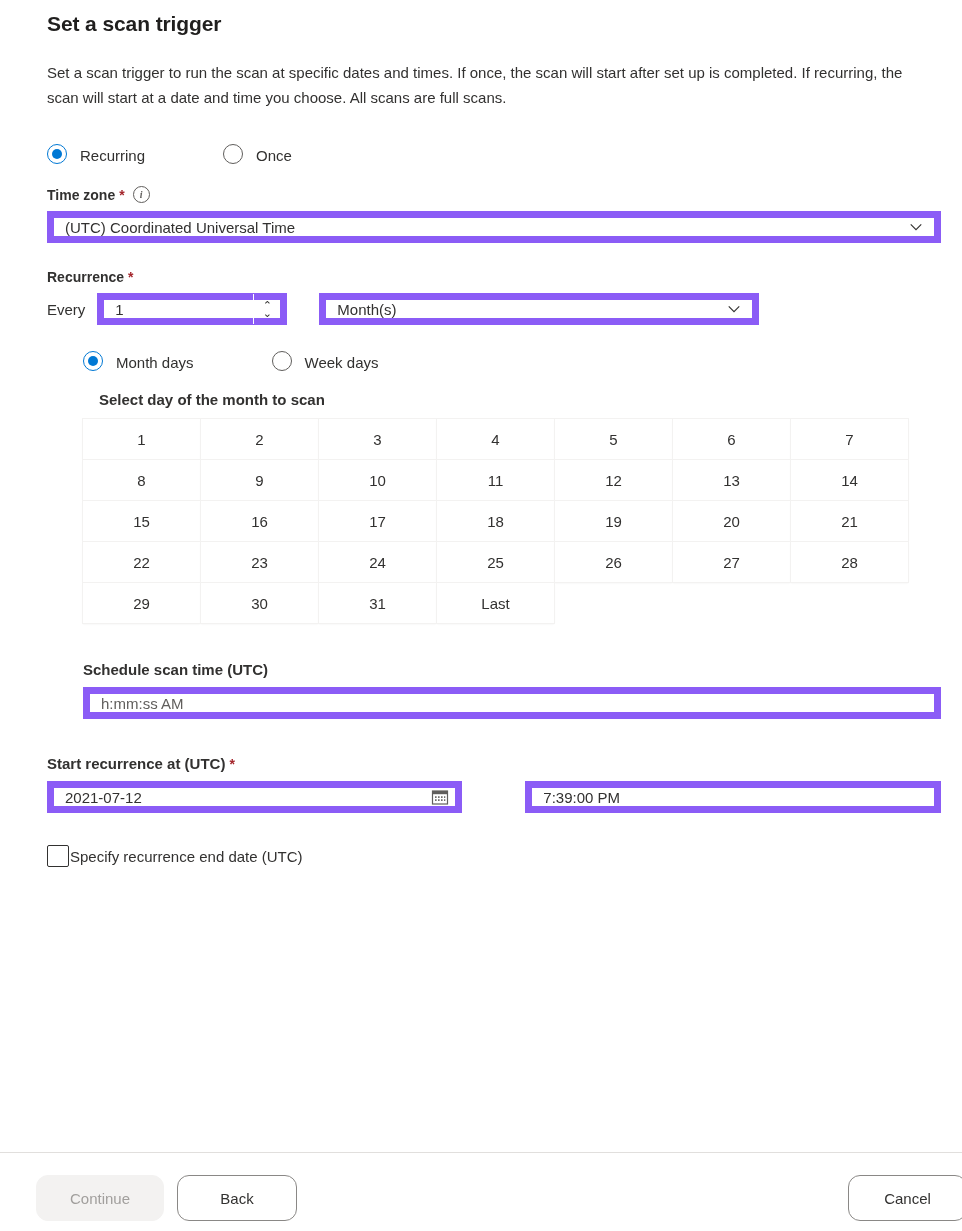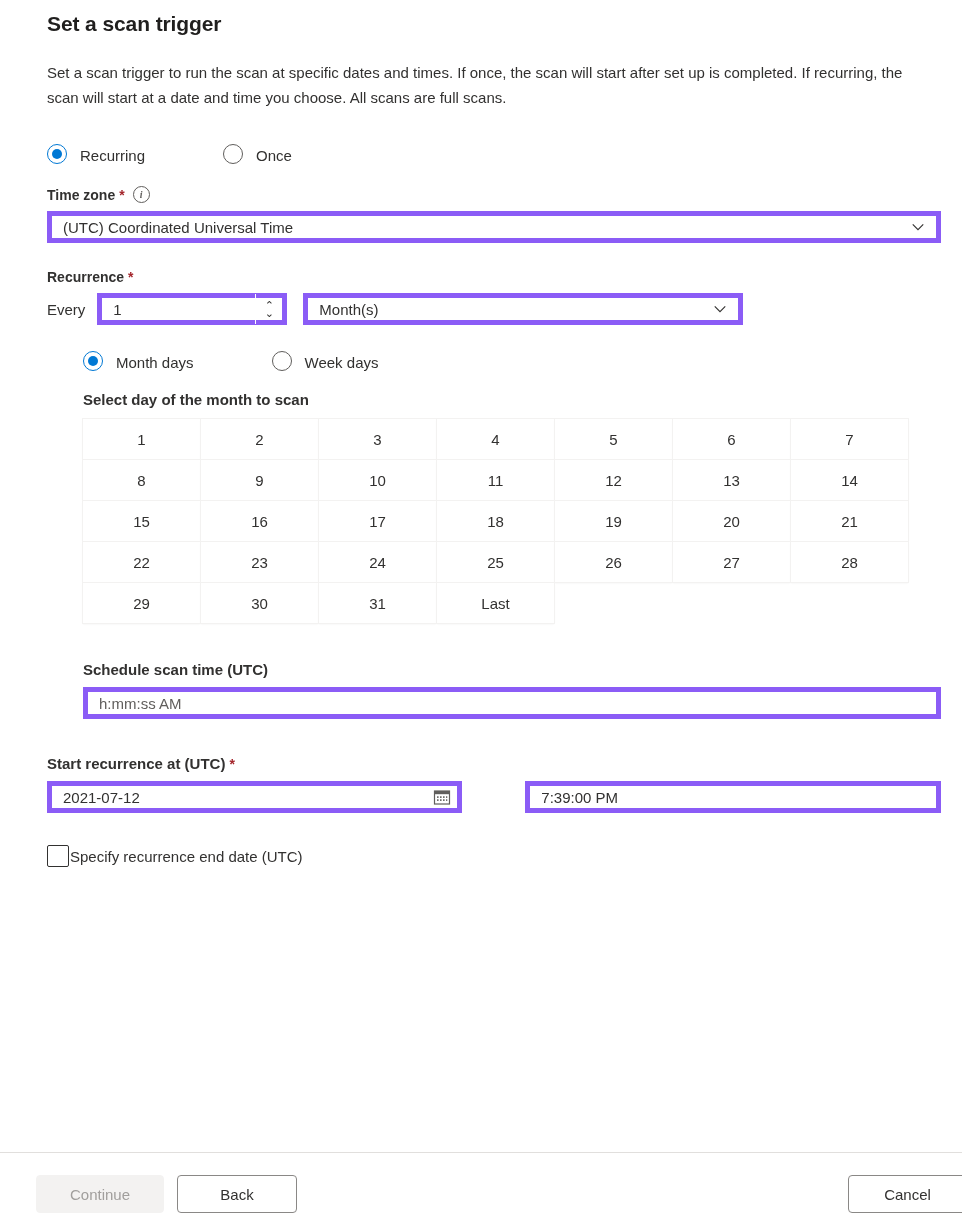--- a/index.html
+++ b/index.html
@@ -119,21 +119,21 @@
     color: #605e5c;
     margin-left: 8px;
     line-height: 1;
     cursor: pointer;
   }
 
   
   .tf {
     box-sizing: border-box;
     height: 32px;
-    border: 5px solid #8b5cf6;
+    border: 7px solid #8b5cf6;
     background: #ffffff;
     font-size: 15px;
     color: #323130;
     display: flex;
     align-items: center;
     padding: 0 11px;
     position: relative;
   }
   .tf .val { color: #323130; }
   .tf .ph  { color: #605e5c; }
@@ -179,32 +179,32 @@
     cursor: pointer;
   }
   .spinner span {
     display: block;
     line-height: 8px;
     font-size: 11px;
     color: #323130;
   }
   .unit-combo {
     width: 440px;
-    margin-left: 16px;
+    margin-left: 32px;
     justify-content: space-between;
     cursor: pointer;
   }
 
   
   .nested { margin-left: 36px; }
   .sub-label {
     font-size: 15px;
     font-weight: 600;
     color: #323130;
-    margin: 0 0 11px 0;
+    margin: 0 0 11px 16px;
   }
 
   
   .day-grid {
     display: grid;
     grid-template-columns: repeat(7, 117px);
     gap: 1px;
     width: 819px;
     margin-bottom: 38px;
     background: transparent;
@@ -285,27 +285,27 @@
     position: absolute;
     left: 0;
     top: 1152px;
     width: 962px;
     height: 79px;
     border-top: 1px solid #e1dfdd;
     box-sizing: border-box;
   }
   .btn {
     position: absolute;
-    height: 38px;
+    height: 46px;
     box-sizing: border-box;
     font-size: 15px;
     font-family: "Liberation Sans", sans-serif;
     background: #ffffff;
     border: 1px solid #8a8886;
-    border-radius: 4px;
+    border-radius: 12px;
     color: #323130;
     display: flex;
     align-items: center;
     justify-content: center;
     cursor: pointer;
     padding: 0;
   }
   .btn-continue {
     left: 36px;
     top: 22px;

